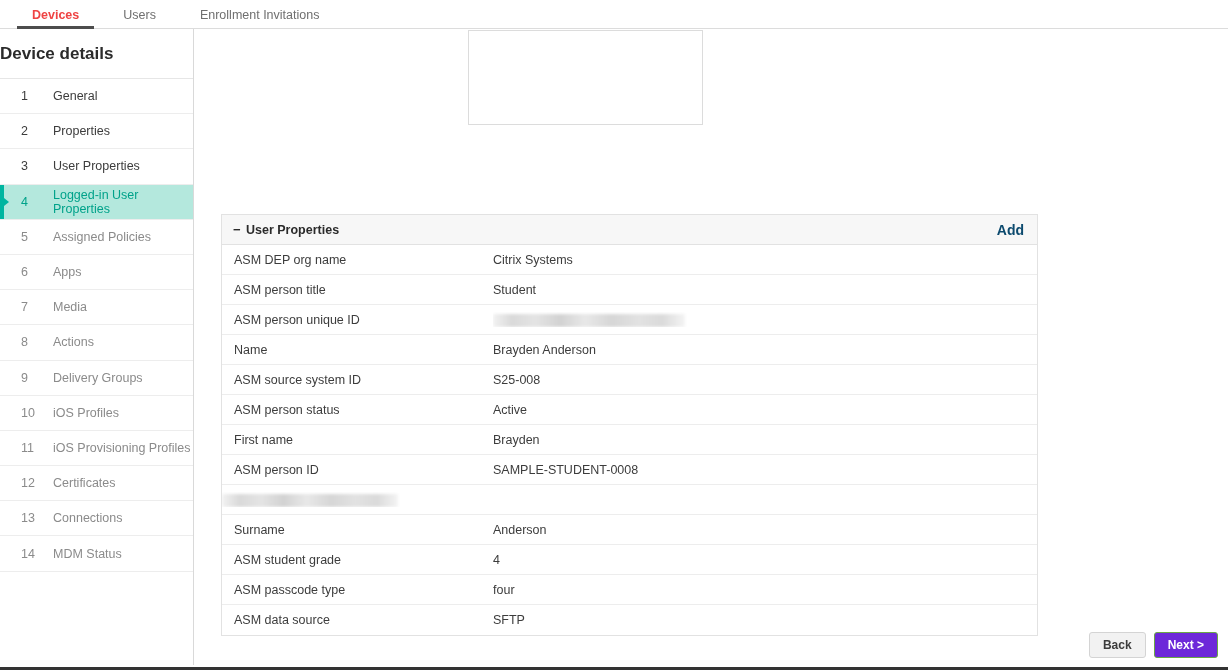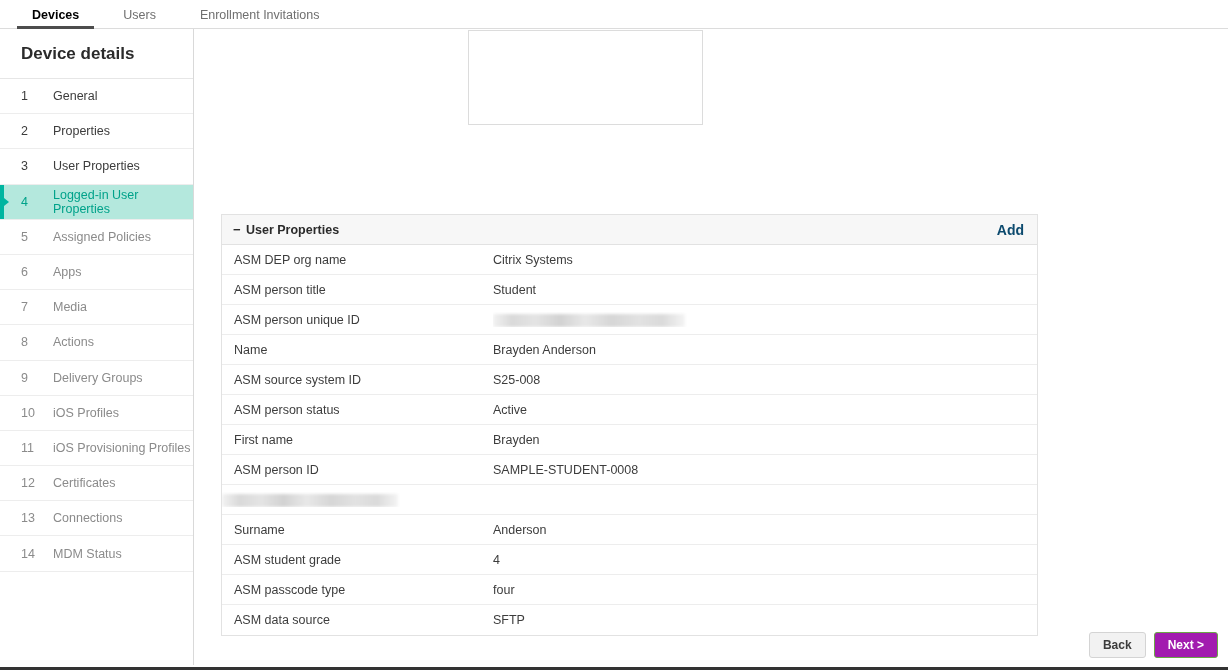--- a/index.html
+++ b/index.html
@@ -44,21 +44,21 @@
     box-sizing: border-box;
     display: flex;
     align-items: center;
     font-size: 12.5px;
     color: #6f6f6f;
     padding: 0 22px;
     cursor: pointer;
     white-space: nowrap;
   }
   .tab.active {
-    color: #000000;
+    color: #ef4444;
     font-weight: bold;
   }
   .tab.active:after {
     content: "";
     position: absolute;
     left: 7px; right: 7px;
     bottom: 0;
     height: 3px;
     background: #4d4d4d;
   }
@@ -71,21 +71,20 @@
     height: 636px;
     box-sizing: border-box;
     border-right: 1px solid #d9d9d9;
     background: #ffffff;
   }
   .sidebar-title {
     height: 50px;
     box-sizing: border-box;
     display: flex;
     align-items: center;
-    padding-left: 21px;
     font-size: 17px;
     font-weight: bold;
     color: #2b2b2b;
     border-bottom: 1px solid #e6e6e6;
   }
   .nav-item {
     position: relative;
     height: 35.2px;
     box-sizing: border-box;
     display: flex;
@@ -250,21 +249,21 @@
     cursor: pointer;
     line-height: 1;
     box-sizing: border-box;
   }
   .btn-secondary {
     background: #f2f2f2;
     border: 1px solid #d4d4d4;
     color: #3c3c3c;
   }
   .btn-primary {
-    background: #a21caf;
+    background: #6d28d9;
     border: 1px solid #6aa846;
     color: #ffffff;
   }
 </style>
 </head>
 <body>
 
 <div id="page">
 
   <div class="tabbar" id="tabbar">

